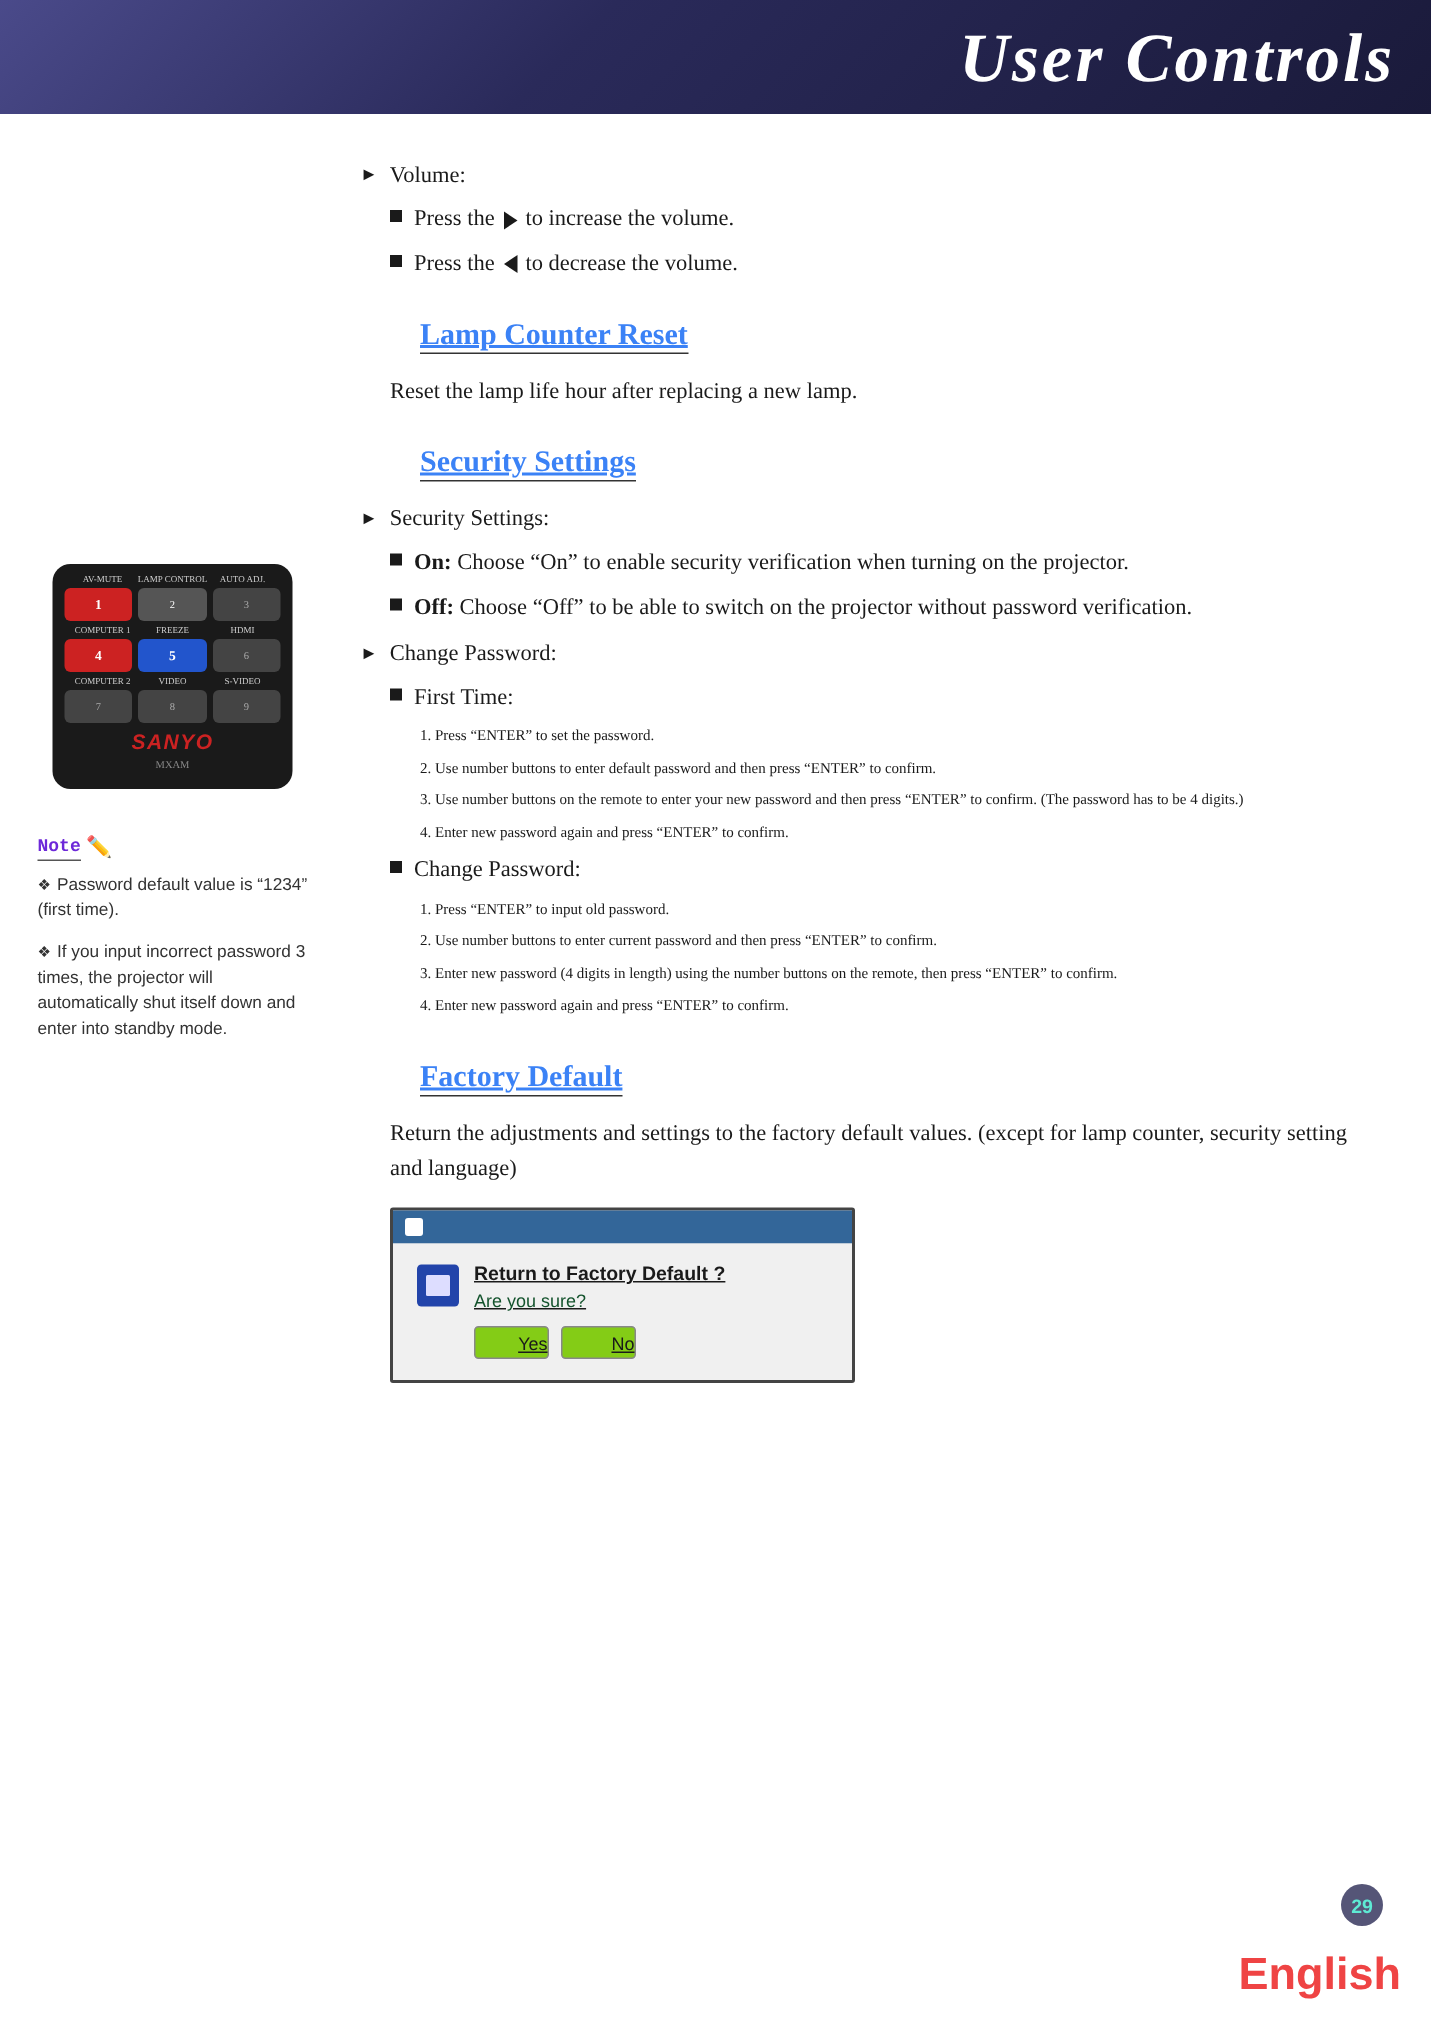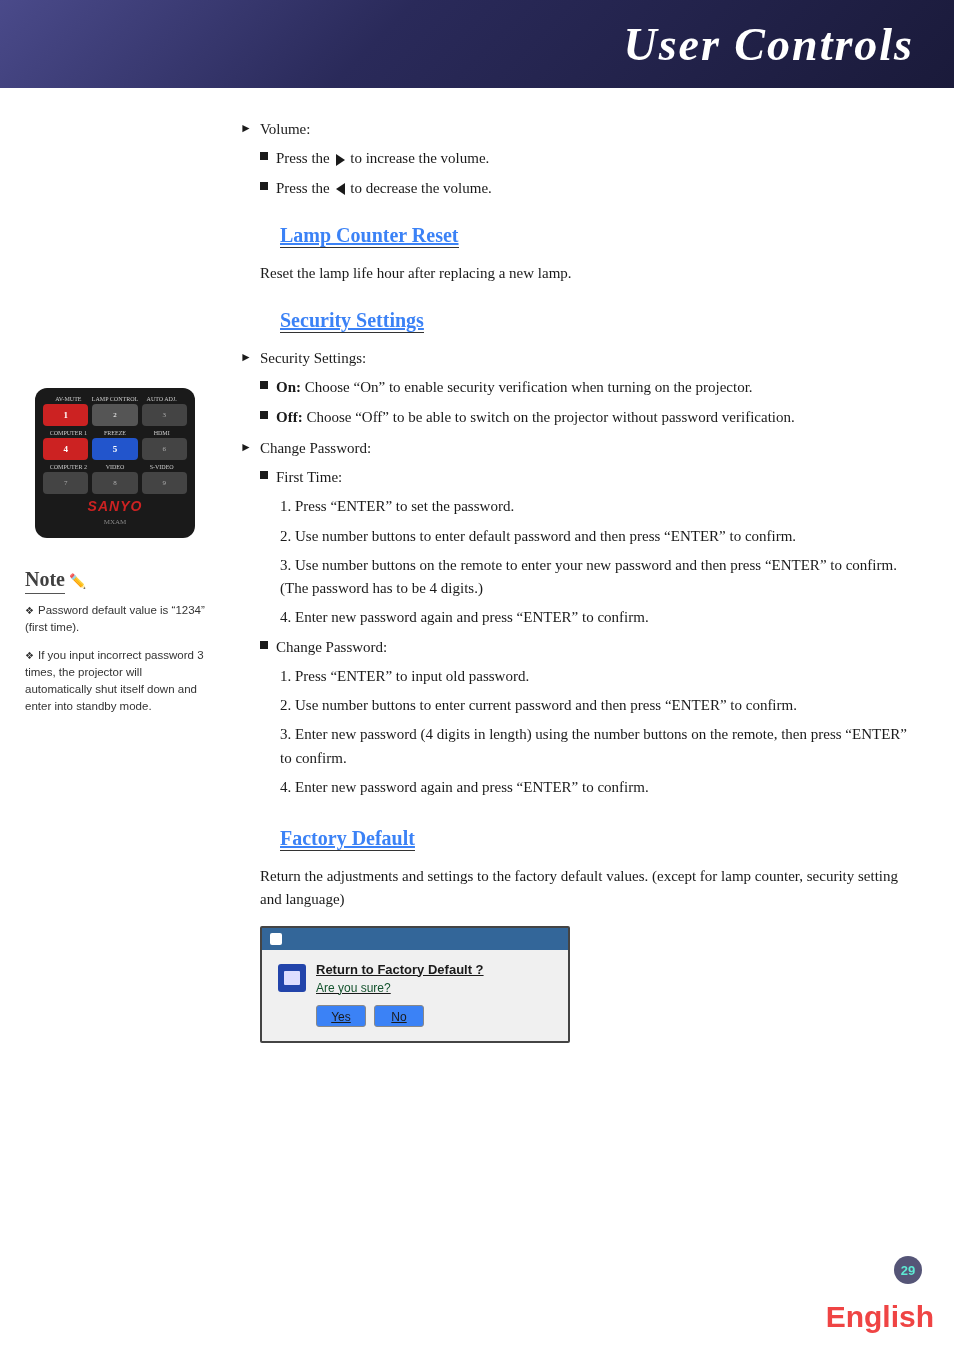--- a/index.html
+++ b/index.html
@@ -11,25 +11,25 @@
       font-family: Georgia, 'Times New Roman', serif;
       font-size: 15px;
       color: #1a1a1a;
       position: relative;
     }
 
     
     .header {
       background: linear-gradient(135deg, #4a4a8a 0%, #2a2a5a 40%, #1a1a3a 100%);
       width: 100%;
-      height: 88px;
+      height: 76px;
       display: flex;
       align-items: center;
       justify-content: flex-end;
-      padding-right: 40px;
+      padding-right: 24px;
     }
 
     .header-title {
       font-size: 46px;
       font-style: italic;
       font-weight: bold;
       color: #ffffff;
       letter-spacing: 2px;
     }
 
@@ -123,24 +123,24 @@
       margin-top: 10px;
     }
 
     .note-title {
       display: flex;
       align-items: center;
       margin-bottom: 8px;
     }
 
     .note-title-text {
-      font-size: 20px;
-      font-family: Liberation Serif, serif;
-      font-weight: bold;
-      color: #404040;
+      font-size: 12px;
+      font-family: Liberation Mono, monospace;
+      font-weight: bold;
+      color: #6d28d9;
       border-bottom: 1px solid #555;
       padding-bottom: 2px;
       position: relative;
     }
 
     .note-pencil {
       font-size: 14px;
       margin-left: 4px;
     }
 
@@ -192,21 +192,21 @@
       background: #1a1a1a;
       flex-shrink: 0;
       margin-right: 8px;
       margin-top: 5px;
     }
 
     .numbered-item {
       margin-left: 20px;
       margin-bottom: 6px;
       line-height: 1.55;
-      font-size: 15px;
+      font-size: 10px;
     }
 
     
     .section-heading {
       font-size: 20px;
       font-weight: bold;
       text-decoration: underline;
       color: #3b82f6;
       margin: 14px 0 8px 20px;
       font-family: Georgia, serif;
@@ -318,26 +318,26 @@
     }
 
     .factory-dialog-buttons {
       display: flex;
       gap: 8px;
     }
 
     .factory-dialog-btn {
       width: 50px;
       height: 22px;
-      background: #3b82f6;
+      background: #84cc16;
       border: 1px solid #888;
       border-radius: 3px;
       font-size: 12px;
       font-family: Arial, sans-serif;
-      text-align: center;
+      text-align: right;
       line-height: 22px;
       cursor: pointer;
     }
 
     
     .page-number-circle {
       position: absolute;
       bottom: 70px;
       right: 32px;
       width: 28px;

